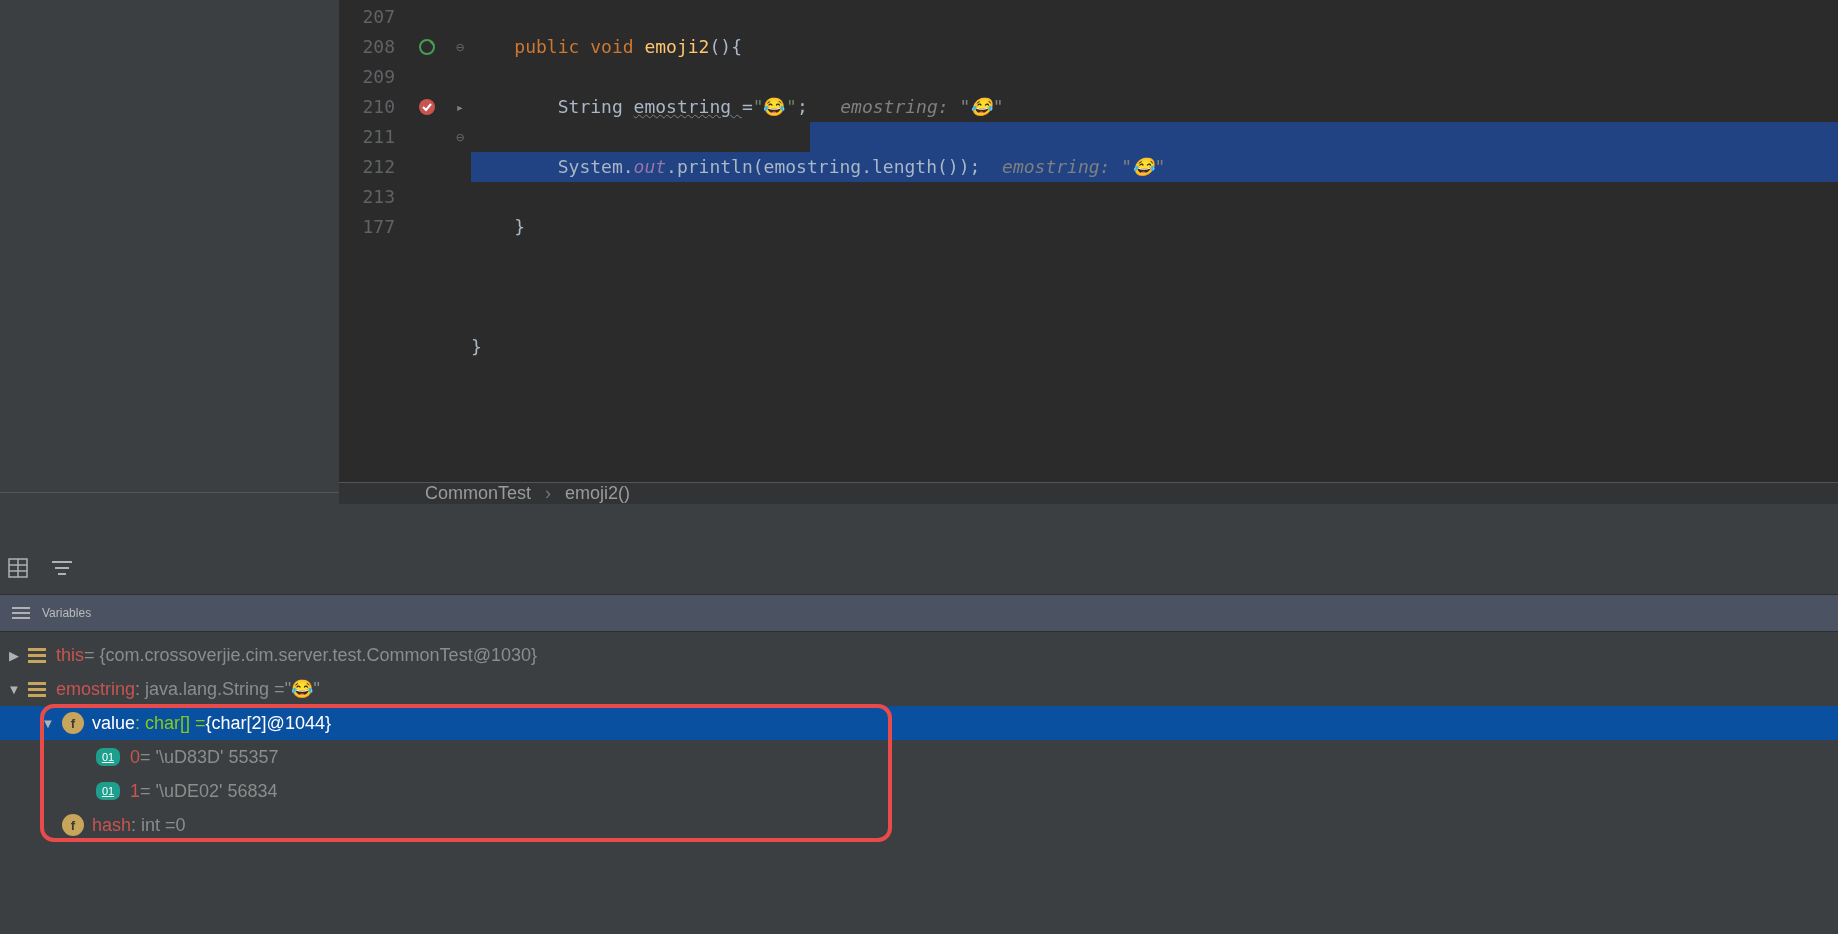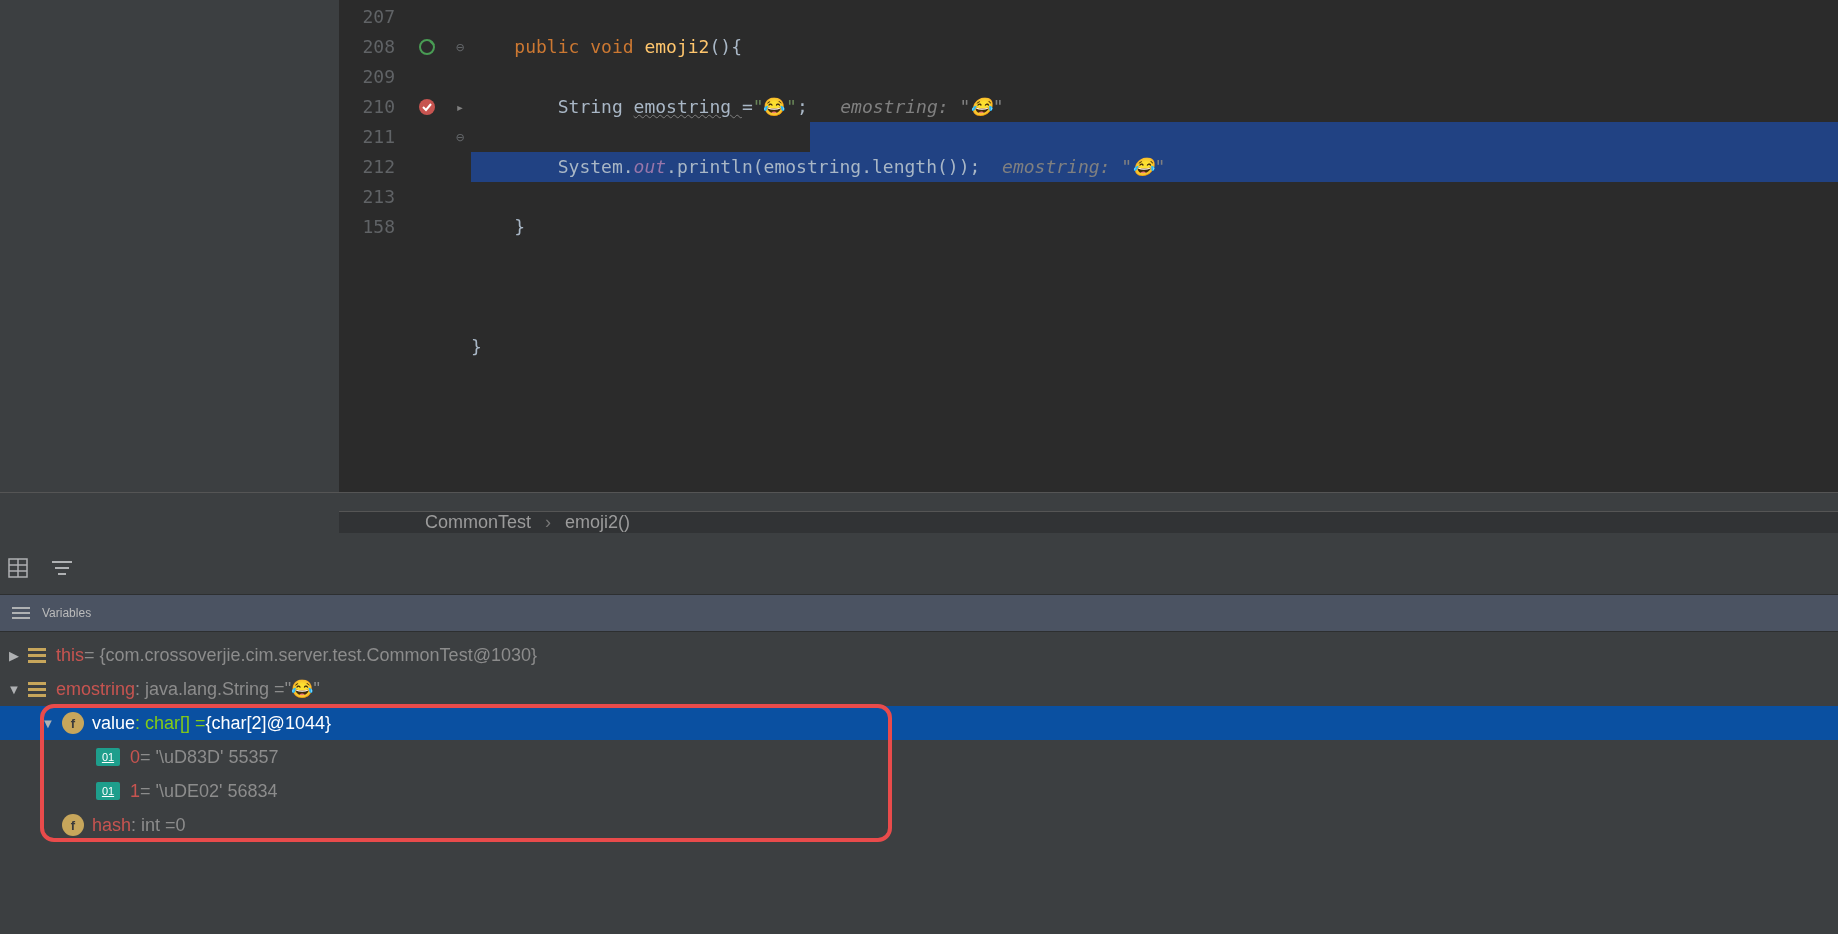--- a/index.html
+++ b/index.html
@@ -2,21 +2,21 @@
 <html><head>
 <meta charset="utf-8">
 <style>
 * { margin:0; padding:0; box-sizing:border-box; }
 html,body { width:100%; height:100%; background:#2B2B2B; font-family:"Menlo","Consolas",monospace; font-size:18px; overflow:hidden; }
 .app { display:flex; flex-direction:column; width:1838px; height:934px; }
 
 
 .editor-row { display:flex; height:492px; }
 .project-panel { width:339px; background:#3C3F41; }
-.editor { flex:1; display:flex; flex-direction:column; background:#2B2B2B; position:relative;gap:29px; }
+.editor { flex:1; display:flex; flex-direction:column; background:#2B2B2B; position:relative; }
 .code-area { flex:1; display:flex; }
 .gutter { width:66px; text-align:right; color:#606366; font-size:18px; line-height:30px; padding-top:2px; user-select:none;}
 .gutter div{ height:30px; padding-right:10px;}
 .gutter-icons { width:44px; line-height:30px; padding-top:2px;}
 .gutter-icons div{height:30px; display:flex; align-items:center; justify-content:center;}
 .fold { width:22px; line-height:30px; padding-top:2px; color:#606366;}
 .fold div{height:30px; text-align:center; font-size:14px;}
 .code { flex:1; line-height:30px; padding-top:2px; font-size:18px; white-space:pre; color:#A9B7C6;}
 .code .row{height:30px;}
 .code .hl{ background:#214283;}
@@ -44,21 +44,21 @@
 .var-header{ height:38px; background:#4B5362; color:#BBBBBB; display:flex; align-items:center; padding-left:12px; font-family:-apple-system,sans-serif; font-size:12px; border-top:1px solid #2d2f30; border-bottom:1px solid #2d2f30;}
 .var-header .menu-icon{ margin-right:12px; color:#AFB1B3;}
 
 
 .vars{ flex:1; background:#3C3F41; font-family:-apple-system,"Segoe UI",sans-serif; font-size:18px; color:#BBBBBB; position:relative; padding-top:6px;}
 .vrow{ height:34px; display:flex; align-items:center;}
 .vrow .arrow{ width:28px; text-align:center; color:#AFB1B3; font-size:13px;}
 .vrow .spacer-ind{ display:inline-block;}
 .badge{ width:22px; height:22px; border-radius:11px; display:inline-flex; align-items:center; justify-content:center; font-size:13px; font-weight:bold; margin-right:8px;}
 .badge-f{ background:#C7A65B; color:#3b3b3b;}
-.badge-01{ width:24px; height:18px; border-radius:2px; background:#1E9E8C; color:#fff; font-size:11px; margin-right:10px; display:inline-flex;align-items:center;justify-content:center;text-decoration:underline;}
+.badge-01{ width:24px; height:18px; border-radius:7px; background:#1E9E8C; color:#fff; font-size:11px; margin-right:10px; display:inline-flex;align-items:center;justify-content:center;text-decoration:underline;}
 .menu-sq{ display:inline-flex; flex-direction:column; gap:3px; margin-right:10px;}
 .menu-sq span{ width:18px; height:3px; background:#C7A65B;}
 .name-red{ color:#C75450;}
 .val-gray{ color:#8C8C8C;}
 .sel{ background:#0A50A1; color:#fff;}
 .sel .name-red{color:#fff;}
 .sel .val-gray{color:#84cc16;}
 
 
 .redbox{ position:absolute; border:4px solid #E94B4B; border-radius:14px; left:40px; top:72px; width:852px; height:138px; pointer-events:none;}
@@ -76,21 +76,21 @@
       <div class="hl-full"></div>
       <div class="code-area">
         <div class="gutter">
           <div>207</div>
           <div>208</div>
           <div>209</div>
           <div>210</div>
           <div>211</div>
           <div>212</div>
           <div>213</div>
-          <div>158</div>
+          <div>177</div>
         </div>
         <div class="gutter-icons">
           <div></div>
           <div>
             <svg width="18" height="18" viewBox="0 0 18 18">
                 <circle cx="9" cy="9" r="7" fill="none" stroke="#499C54" stroke-width="2"></circle>
                 <path d="M12 3 L16 7" stroke="#499C54" stroke-width="2"></path>
               </svg>
           </div>
           <div></div>

